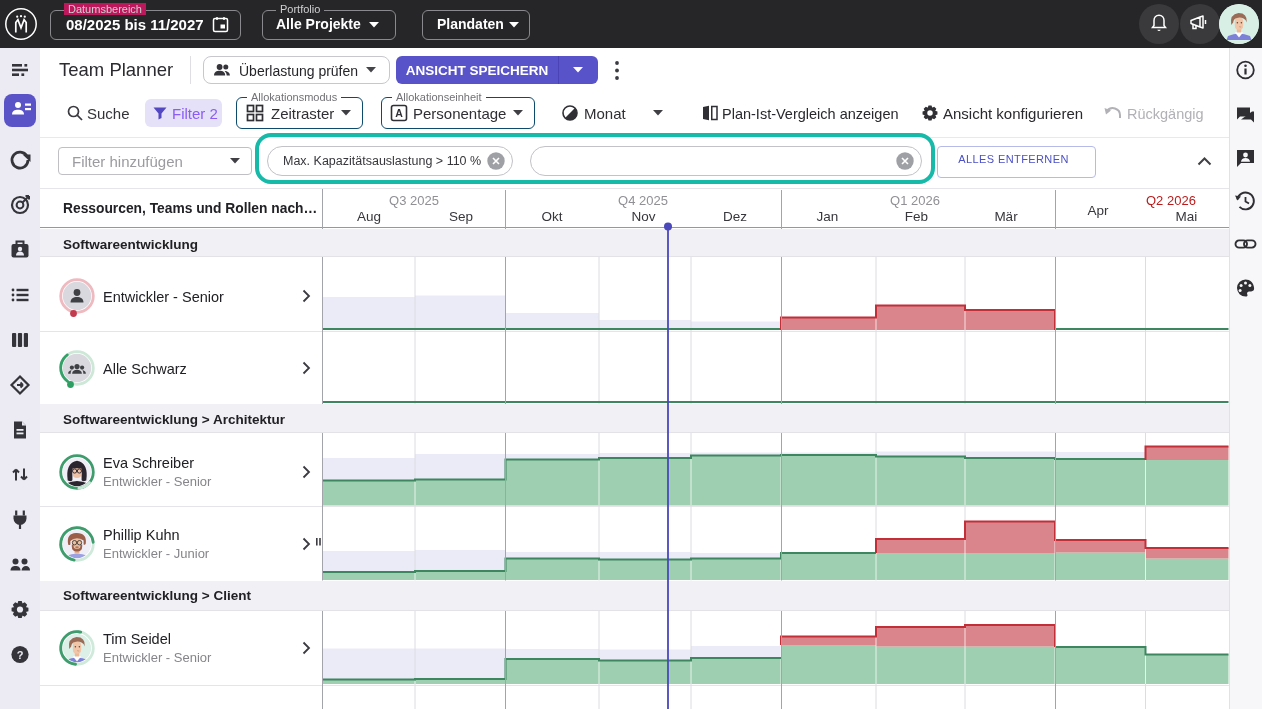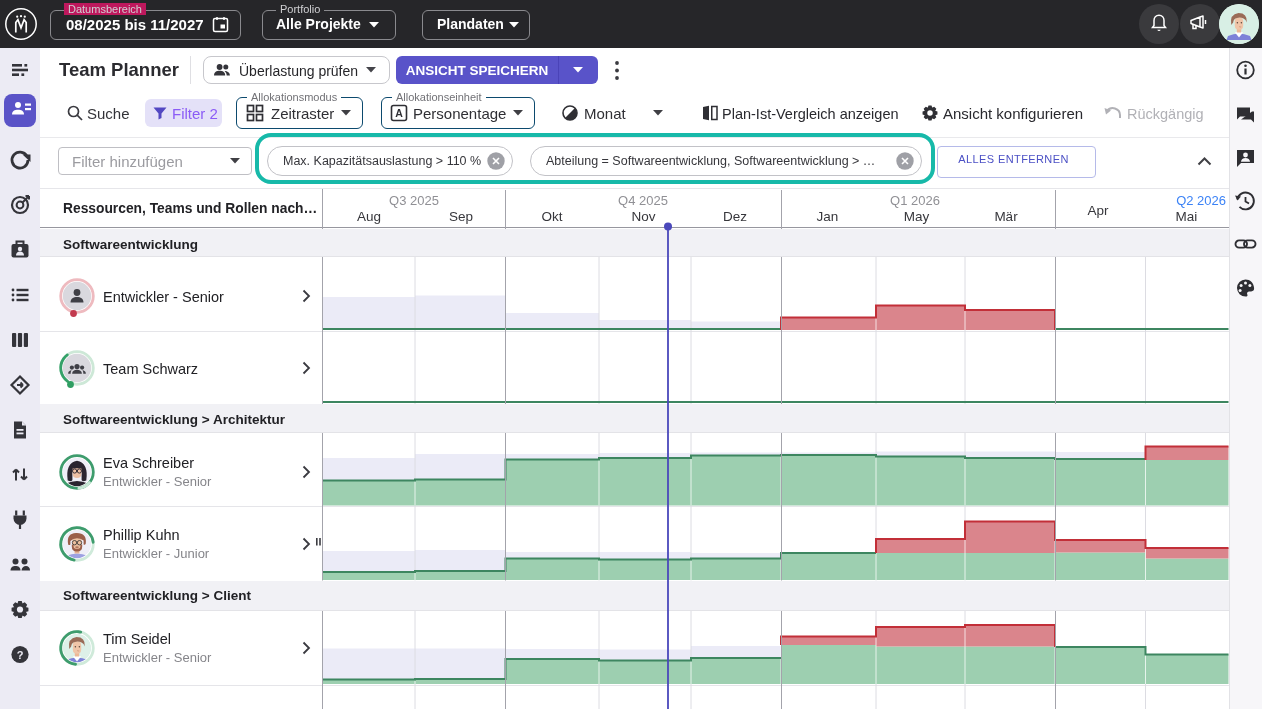--- a/index.html
+++ b/index.html
@@ -131,28 +131,28 @@
       <line x1="322.5" y1="257" x2="322.5" y2="404" stroke="#a3a3ab" stroke-width="1"></line>
       <line x1="322.5" y1="433" x2="322.5" y2="580.5" stroke="#a3a3ab" stroke-width="1"></line>
       <line x1="322.5" y1="611" x2="322.5" y2="709" stroke="#a3a3ab" stroke-width="1"></line>
       <line x1="668" y1="226" x2="668" y2="709" stroke="#4a48bb" stroke-width="1.8"></line>
       <circle cx="668" cy="226.5" r="4" fill="#4a48bb"></circle>
     </svg>
     <div class="tx" style="left:63px;top:201px;font-size:13.8px;font-weight:bold;color:#222226">Ressourcen, Teams und Rollen nach…</div>
     <div class="tx" style="left:374px;top:193px;width:80px;text-align:center;font-size:13px;color:#909095">Q3 2025</div>
     <div class="tx" style="left:603px;top:193px;width:80px;text-align:center;font-size:13px;color:#909095">Q4 2025</div>
     <div class="tx" style="left:875px;top:193px;width:80px;text-align:center;font-size:13px;color:#909095">Q1 2026</div>
-    <div class="tx" style="left:1146px;top:193px;width:80px;text-align:right;font-size:13px;color:#3b82f6">Q2 2026</div>
+    <div class="tx" style="left:1146px;top:193px;width:80px;text-align:left;font-size:13px;color:#b91c1c">Q2 2026</div>
     <div class="tx" style="left:339px;top:208.5px;width:60px;text-align:center;font-size:13.5px;color:#37373c">Aug</div>
     <div class="tx" style="left:431px;top:208.5px;width:60px;text-align:center;font-size:13.5px;color:#37373c">Sep</div>
     <div class="tx" style="left:522px;top:208.5px;width:60px;text-align:center;font-size:13.5px;color:#37373c">Okt</div>
     <div class="tx" style="left:613.5px;top:208.5px;width:60px;text-align:center;font-size:13.5px;color:#37373c">Nov</div>
     <div class="tx" style="left:705px;top:208.5px;width:60px;text-align:center;font-size:13.5px;color:#37373c">Dez</div>
     <div class="tx" style="left:797.5px;top:208.5px;width:60px;text-align:center;font-size:13.5px;color:#37373c">Jan</div>
-    <div class="tx" style="left:886.5px;top:208.5px;width:60px;text-align:center;font-size:13.5px;color:#37373c">May</div>
+    <div class="tx" style="left:886.5px;top:208.5px;width:60px;text-align:center;font-size:13.5px;color:#37373c">Feb</div>
     <div class="tx" style="left:976px;top:208.5px;width:60px;text-align:center;font-size:13.5px;color:#37373c">Mär</div>
     <div class="tx" style="left:1068px;top:203px;width:60px;text-align:center;font-size:13.5px;color:#37373c">Apr</div>
     <div class="tx" style="left:1156.5px;top:208.5px;width:60px;text-align:center;font-size:13.5px;color:#37373c">Mai</div>
     <div class="tx" style="left:63px;top:236.5px;font-size:13.5px;font-weight:bold;color:#212125">Softwareentwicklung</div>
     <div class="tx" style="left:63px;top:411.5px;font-size:13.5px;font-weight:bold;color:#212125">Softwareentwicklung &gt; Architektur</div>
     <div class="tx" style="left:63px;top:587.5px;font-size:13.5px;font-weight:bold;color:#212125">Softwareentwicklung &gt; Client</div>
     <svg class="abs" style="left:0;top:0" width="1262" height="709" viewBox="0 0 1262 709">
       <circle cx="77" cy="296" r="16.3" fill="none" stroke="#eebabf" stroke-width="2.8"></circle>
       <circle cx="77" cy="296" r="14.2" fill="#d9d8de"></circle>
       <g transform="translate(67,286)">
@@ -169,21 +169,21 @@
       <g transform="translate(67,359)">
         <circle cx="10" cy="7.6" r="2.6" fill="#3f3f46"></circle>
         <circle cx="4.9" cy="8.6" r="2.1" fill="#3f3f46"></circle>
         <circle cx="15.1" cy="8.6" r="2.1" fill="#3f3f46"></circle>
         <path d="M10,10.8c2.6,0,4.8,1.3,4.8,3.4v0.6H5.2v-0.6C5.2,12.1,7.4,10.8,10,10.8z" fill="#3f3f46"></path>
         <path d="M1.2,14.2c0-1.7,1.5-2.8,3.4-3c-0.6,0.8-0.9,1.7-0.9,2.6v1H1.2z" fill="#3f3f46"></path>
         <path d="M18.8,14.2c0-1.7-1.5-2.8-3.4-3c0.6,0.8,0.9,1.7,0.9,2.6v1H18.8z" fill="#3f3f46"></path>
       </g>
       <circle cx="70.5" cy="384.5" r="3.4" fill="#2f9e62"></circle>
     </svg>
-    <div class="tx" style="left:103px;top:360.5px;font-size:14.5px;color:#212125">Team Schwarz</div>
+    <div class="tx" style="left:103px;top:360.5px;font-size:14.5px;color:#212125">Alle Schwarz</div>
     <svg class="abs" style="left:0;top:0" width="1262" height="709" viewBox="0 0 1262 709">
       <circle cx="77" cy="472" r="16.3" fill="none" stroke="#3e9c6d" stroke-width="2.8"></circle>
       <circle cx="77" cy="472" r="16.3" fill="none" stroke="#c9e7d6" stroke-width="2.8" stroke-dasharray="12.29 90.13" transform="rotate(40 77 472)" stroke-linecap="round"></circle>
       <clipPath id="cpe">
         <circle cx="77" cy="472" r="14.2"></circle>
       </clipPath>
       <g clip-path="url(#cpe)">
         <circle cx="77" cy="472" r="14.2" fill="#efeef7"></circle>
         <path d="M67.7,480.5 Q65.2,463 77,460.7 Q88.8,463 86.3,480.5 Q82,482 81.6,480 L81.6,472.5 Q81.6,467 77,467 Q72.4,467 72.4,472.5 L72.4,480 Q72,482 67.7,480.5 Z" fill="#2b2530"></path>
         <path d="M72.6,468.5 Q72.6,466.2 77,466.2 Q81.4,466.2 81.4,468.5 L81.4,473.5 Q81.4,478 77,478 Q72.6,478 72.6,473.5 Z" fill="#edbfa4"></path>
@@ -249,21 +249,21 @@
     <svg class="abs" style="left:299px;top:537px" width="14" height="14" viewBox="0 0 14 14">
       <path d="M4.5,1.5 L10,7 L4.5,12.5" fill="none" stroke="#3a3a40" stroke-width="1.8"></path>
     </svg>
     <svg class="abs" style="left:299px;top:641px" width="14" height="14" viewBox="0 0 14 14">
       <path d="M4.5,1.5 L10,7 L4.5,12.5" fill="none" stroke="#3a3a40" stroke-width="1.8"></path>
     </svg>
     <svg class="abs" style="left:315px;top:537.5px" width="7" height="8" viewBox="0 0 7 8">
       <rect x="1" y="0" width="1.6" height="7.5" fill="#3c3c42"></rect>
       <rect x="4.2" y="0" width="1.6" height="7.5" fill="#3c3c42"></rect>
     </svg>
-    <div class="tx" style="left:59px;top:59px;font-size:18.5px;font-weight:bold;color:#2b2b30">Team Planner</div>
+    <div class="tx" style="left:59px;top:59px;font-size:18.5px;font-weight:normal;color:#2b2b30">Team Planner</div>
     <div class="abs" style="left:190px;top:56px;width:1px;height:28px;background:#dfdfe3"></div>
     <div class="abs" style="left:203px;top:56px;width:187px;height:28px;border:1px solid #c7c7cc;border-radius:8px"></div>
     <svg style="position:absolute;left:212px;top:60px" width="20" height="20" viewBox="0 0 20 20">
       <circle cx="7.6" cy="7" r="2.9" fill="#34343a"></circle>
       <path d="M2,15.5c0-3.4,2.6-4.8,5.6-4.8s5.6,1.4,5.6,4.8z" fill="#34343a"></path>
       <circle cx="13.8" cy="7" r="2.5" fill="#34343a"></circle>
       <path d="M12.5,10.9c2.9,0.1,5.4,1.5,5.4,4.6h-3.2c0-1.9-0.9-3.5-2.2-4.6z" fill="#34343a"></path>
     </svg>
     <div class="tx" style="left:239px;top:63px;font-size:14px;color:#26262a">Überlastung prüfen</div>
     <svg style="position:absolute;left:366px;top:67px" width="11" height="6" viewBox="0 0 11 6">
@@ -345,21 +345,20 @@
       <path d="M0,0 L10,0 L5.0,5.5 Z" fill="#3f3f44"></path>
     </svg>
     <div class="abs" style="left:255px;top:133px;width:680px;height:51px;border:4.5px solid #17b9a9;border-radius:16px"></div>
     <div class="abs" style="left:267px;top:146px;width:246px;height:30px;border:1px solid #c2c2c7;border-radius:15px;background:#fff"></div>
     <div class="tx" style="left:283px;top:153.5px;font-size:12.5px;color:#36363b;max-width:205px;overflow:hidden">Max. Kapazitätsauslastung &gt; 110 %</div>
     <svg class="abs" style="left:487px;top:152px" width="18" height="18" viewBox="0 0 18 18">
       <circle cx="9" cy="9" r="8.7" fill="#9fa0a6"></circle>
       <path d="M6,6 L12,12 M12,6 L6,12" stroke="#fff" stroke-width="1.6"></path>
     </svg>
     <div class="abs" style="left:530px;top:146px;width:392px;height:30px;border:1px solid #c2c2c7;border-radius:15px;background:#fff"></div>
-    <div class="tx" style="left:546px;top:153.5px;font-size:12.5px;color:#36363b;max-width:350px;overflow:hidden">Abteilung = Softwareentwicklung, Softwareentwicklung &gt; …</div>
     <svg class="abs" style="left:896px;top:152px" width="18" height="18" viewBox="0 0 18 18">
       <circle cx="9" cy="9" r="8.7" fill="#9fa0a6"></circle>
       <path d="M6,6 L12,12 M12,6 L6,12" stroke="#fff" stroke-width="1.6"></path>
     </svg>
     <div class="abs" style="left:937px;top:146px;width:159px;height:32px;border:1px solid #b5bae9;border-radius:4px"></div>
     <div class="tx" style="left:937px;top:153px;width:153px;text-align:center;font-size:11px;letter-spacing:0.4px;color:#4b50c5">ALLES ENTFERNEN</div>
     <svg class="abs" style="left:1197px;top:156px" width="15" height="10" viewBox="0 0 15 10">
       <path d="M1.5,8.5 L7.5,2.5 L13.5,8.5" fill="none" stroke="#404045" stroke-width="2"></path>
     </svg>
     <div class="abs" style="left:40px;top:188px;width:1189px;height:1px;background:#e6e6ea"></div>

